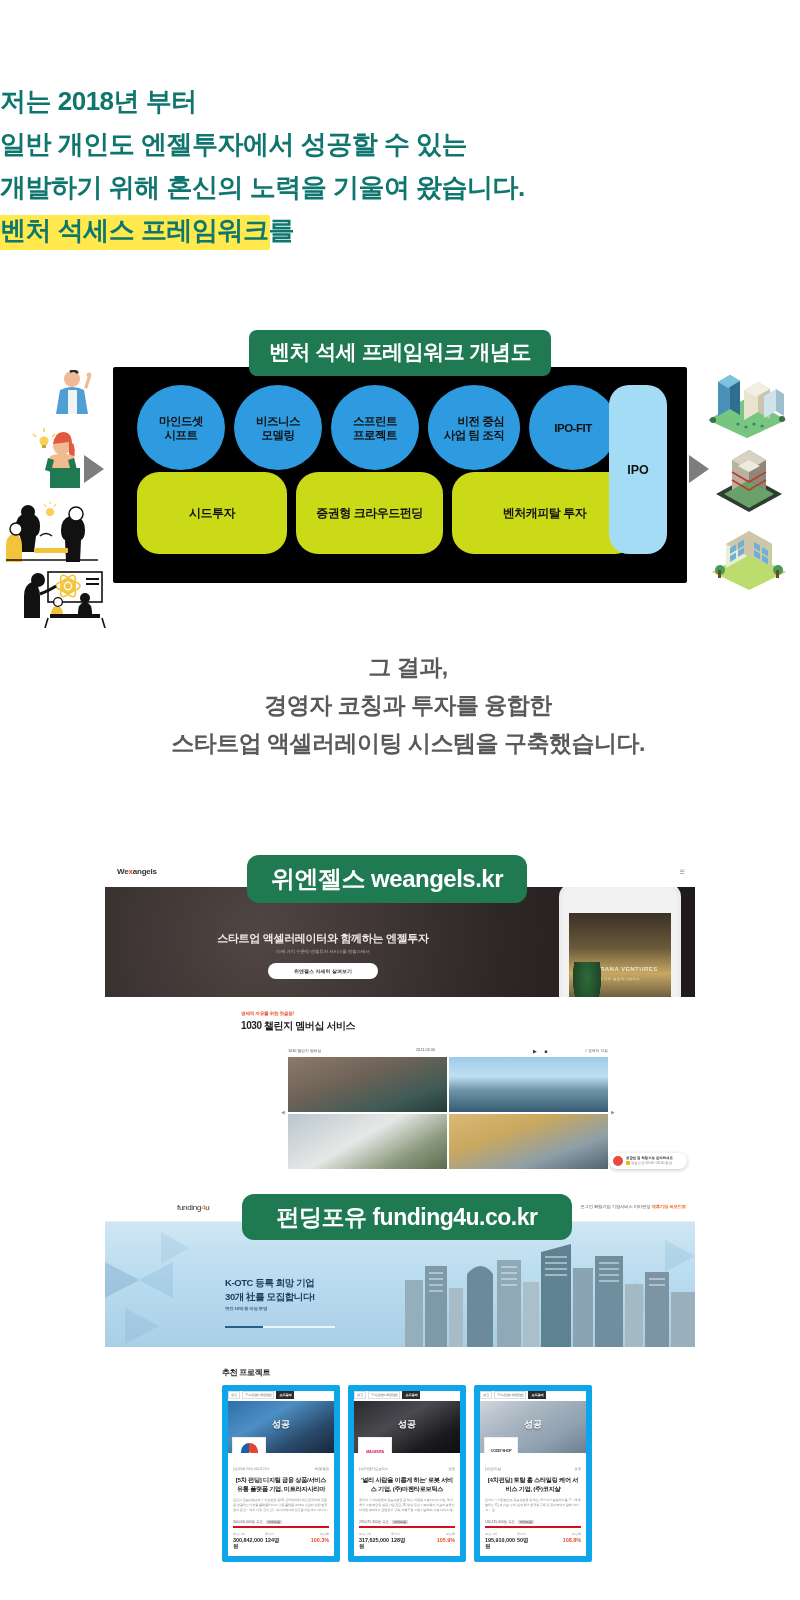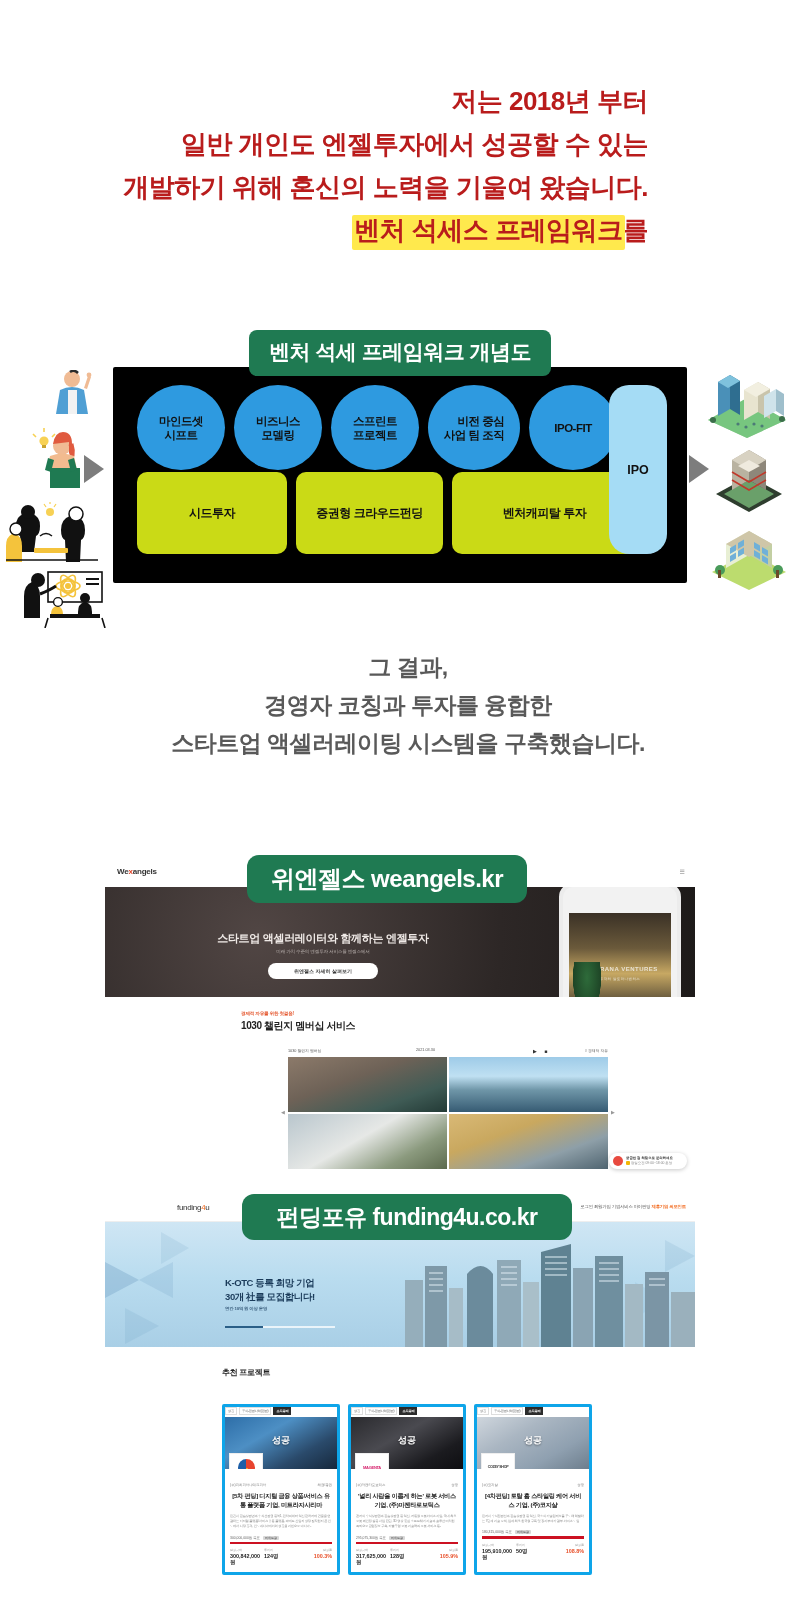--- a/index.html
+++ b/index.html
@@ -8,22 +8,22 @@
     width: 800px; height: 1600px;
     background: #ffffff;
     font-family: "Liberation Sans", "DejaVu Sans", sans-serif;
     overflow: hidden;
   }
   .page { position: relative; width: 800px; height: 1600px; background:#fff; }
 
   
   .headline {
     position: absolute; top: 80px; left: 0; width: 648px;
-    text-align: right;
-    color: #b91c1c;
+    text-align: left;
+    color: #0f766e;
     font-weight: 800;
     letter-spacing: -0.5px;
   }
   .headline .hl {
     display:block;
     font-size: 26px;
     line-height: 43px;
     white-space: nowrap;
   }
   .hl-mark { position: relative; display:inline-block; }
@@ -60,21 +60,21 @@
     width:88px; height:85px; border-radius:50%;
     background:#2e9ae0;
     display:flex; align-items:center; justify-content:center;
     text-align:center; color:#111; font-size:11.5px; font-weight:700;
     line-height:14px; letter-spacing:-0.5px;
   }
   .node-blue.wide { width:92px;text-align:right; }
 
   .row-bottom { position:absolute; left:24px; top:105px; display:flex; gap:9px; }
   .node-green {
-    height:82px; border-radius:10px;
+    height:82px; border-radius:22px;
     background:#cada16;
     display:flex; align-items:center; justify-content:center;
     text-align:center; color:#111; font-size:12px; font-weight:700;
     letter-spacing:-0.5px;
   }
   .g1 { width:150px; }
   .g2 { width:147px; }
   .g3 { width:185px; }
 
   .node-ipo {
@@ -167,21 +167,21 @@
   .f4-copy .l1 { font-size:9.5px; font-weight:800; letter-spacing:-0.4px; line-height:14px;}
   .f4-copy .l2 { font-size:9.5px; font-weight:800; letter-spacing:-0.4px; line-height:14px;}
   .f4-copy .l3 { font-size:4.4px; font-weight:600; color:#3a5e7d; margin-top:2px; letter-spacing:-0.2px;}
   .f4-bar { position:absolute; left:120px; top:104px; width:110px; height:2px; background:rgba(255,255,255,.75);}
   .f4-bar i { display:block; width:38px; height:2px; background:#2b5f87;}
 
   
   .pj { position:absolute; left:105px; top:1347px; width:590px; height:318px; background:#fff;}
   .pj-h { position:absolute; left:117px; top:20px; font-size:8px; font-weight:800; color:#222; letter-spacing:-0.3px;}
   .cards { position:absolute; left:117px; top:38px; width:370px; display:flex; gap:8px;}
-  .card { width:118px; background:#fff; border:3px solid #0ea5e9; border-radius:2px; overflow:hidden;margin-top:19px;}
+  .card { width:118px; background:#fff; border:6px solid #0ea5e9; border-radius:2px; overflow:hidden;}
   .card-tags { display:flex; gap:2px; padding:0 0 2px 0; }
   .tag { font-size:3.2px; color:#666; border:1px solid #ddd; padding:1px 2px; letter-spacing:-0.2px; background:#fff;}
   .tag.dark { background:#2b2b2b; color:#fff; border-color:#2b2b2b; font-weight:700;}
   .card-img { position:relative; height:52px; overflow:hidden; }
   .ci1 { background:linear-gradient(150deg,#2d6ea8 0%, #4d8fc4 35%, #2a4a6b 70%, #16283c 100%); }
   .ci2 { background:linear-gradient(150deg,#2a2a2e 0%, #4a4a50 40%, #1b1b1f 75%, #0e0e11 100%); }
   .ci3 { background:linear-gradient(150deg,#cfd6dd 0%, #aab6c2 35%, #8fa0b0 70%, #6d7e8d 100%); }
   .card-img .succ { position:absolute; left:0; right:0; top:17px; text-align:center; color:#fff; font-size:9px; font-weight:700; text-shadow:0 1px 2px rgba(0,0,0,.45);}
   .card-logo { position:absolute; left:4px; bottom:-12px; width:34px; height:28px; background:#fff; border:1px solid #eee;
      display:flex; align-items:center; justify-content:center; }

